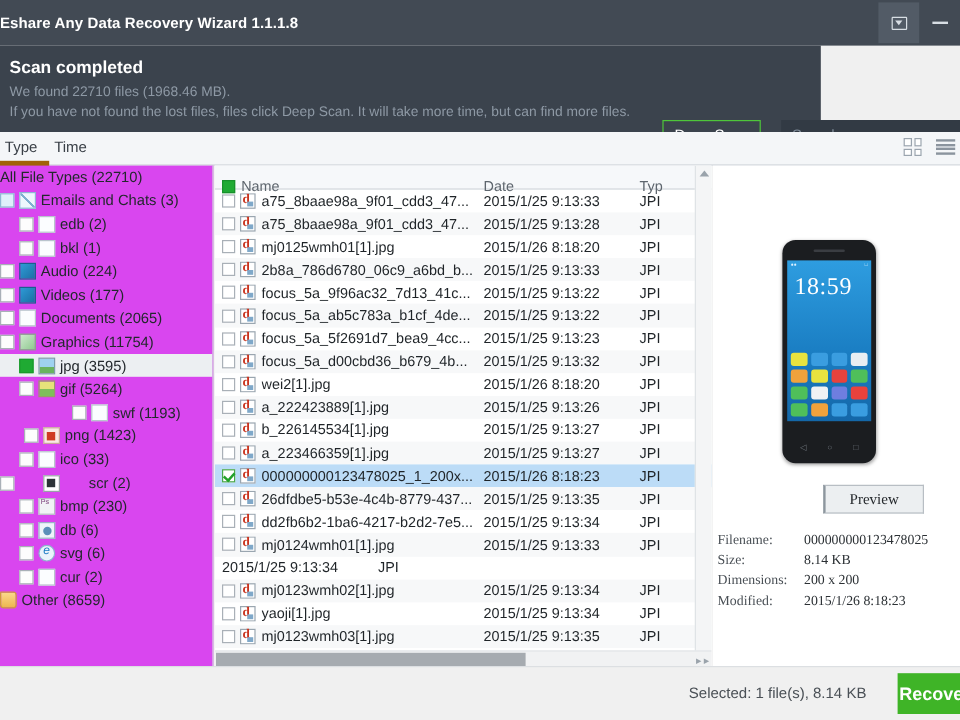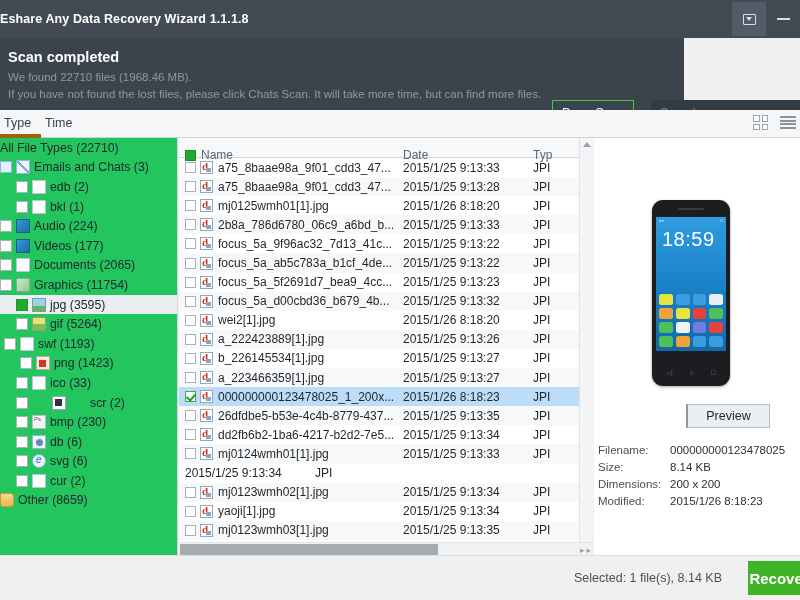--- a/index.html
+++ b/index.html
@@ -128,21 +128,21 @@
     width: 16px; height: 13px;
     display: flex; flex-direction: column; justify-content: space-between;
     cursor: pointer;
   }
   .icon-list i { height: 2px; background: #8b949e; display:block; }
 
   
   .sidebar {
     position: absolute; top: 138px; left: 0;
     width: 178px; height: 417px;
-    background: #22c55e;
+    background: #d946ef;
     overflow: hidden;
     border-right: 1px solid #d4d9de;
   }
   .tree-row {
     display: flex; align-items: center;
     height: 19.6px;
     font-size: 12.3px;
     color: #23282d;
     white-space: nowrap;
     cursor: pointer;
@@ -286,20 +286,21 @@
   .hscroll-arrows {
     position: absolute; right: 2px; top: 2px;
     display: flex; gap: 2px; color: #9aa3ab; font-size: 9px;
   }
 
   
   .preview {
     position: absolute; top: 138px; left: 594px;
     width: 206px; height: 417px;
     background: #ffffff;
+    font-family: Liberation Serif, serif;
   }
   .phone-wrap {
     position: absolute; left: 58px; top: 62px;
     width: 78px; height: 186px;
   }
   .phone-body {
     width: 78px; height: 186px;
     background: #1b1d20;
     border-radius: 11px;
     box-shadow: 0 1px 3px rgba(0,0,0,.35);
@@ -390,21 +391,21 @@
       <div class="glyph-restore"></div>
     </div>
     <div class="win-btn">
       <div class="glyph-min"></div>
     </div>
   </div>
 
   <div class="banner">
     <div class="banner-title">Scan completed</div>
     <div class="banner-line1">We found 22710 files (1968.46 MB).</div>
-    <div class="banner-line2">If you have not found the lost files, please click Chats Scan. It will take more time, but can find more files.</div>
+    <div class="banner-line2">If you have not found the lost files, files click Deep Scan. It will take more time, but can find more files.</div>
     <div class="deepscan-btn">Deep Scan</div>
     <input class="search-box" type="text" placeholder="Search" style="">
   </div>
 
   <div class="toolbar">
     <div class="tabs">
         <div class="tab active">Type</div>
         <div class="tab">Time</div>
       </div>
     <div class="view-icons">
@@ -466,36 +467,36 @@
       <div class="tree-row selected" style="padding-left: 16px;">
         <span class="tree-cb green"></span>
         <span class="ficon img"></span>
         <span>jpg (3595)</span>
       </div>
       <div class="tree-row" style="padding-left: 16px;">
         <span class="tree-cb"></span>
         <span class="ficon gif"></span>
         <span>gif (5264)</span>
       </div>
-      <div class="tree-row" style="padding-left: 4px;">
+      <div class="tree-row" style="padding-left: 32px; margin-left: 28px;">
         <span class="tree-cb"></span>
         <span class="ficon doc"></span>
         <span>swf (1193)</span>
       </div>
       <div class="tree-row" style="padding-left: 20px; align-items: center;">
         <span class="tree-cb"></span>
         <span class="ficon png"></span>
         <span>png (1423)</span>
       </div>
       <div class="tree-row" style="padding-left: 16px;">
         <span class="tree-cb"></span>
         <span class="ficon doc"></span>
         <span>ico (33)</span>
       </div>
-      <div class="tree-row" style="padding-left: 16px; gap: 20px;">
+      <div class="tree-row" style=" gap: 20px;">
         <span class="tree-cb"></span>
         <span class="ficon scr"></span>
         <span>scr (2)</span>
       </div>
       <div class="tree-row" style="padding-left: 16px;">
         <span class="tree-cb"></span>
         <span class="ficon bmp"></span>
         <span>bmp (230)</span>
       </div>
       <div class="tree-row" style="padding-left: 16px;">

